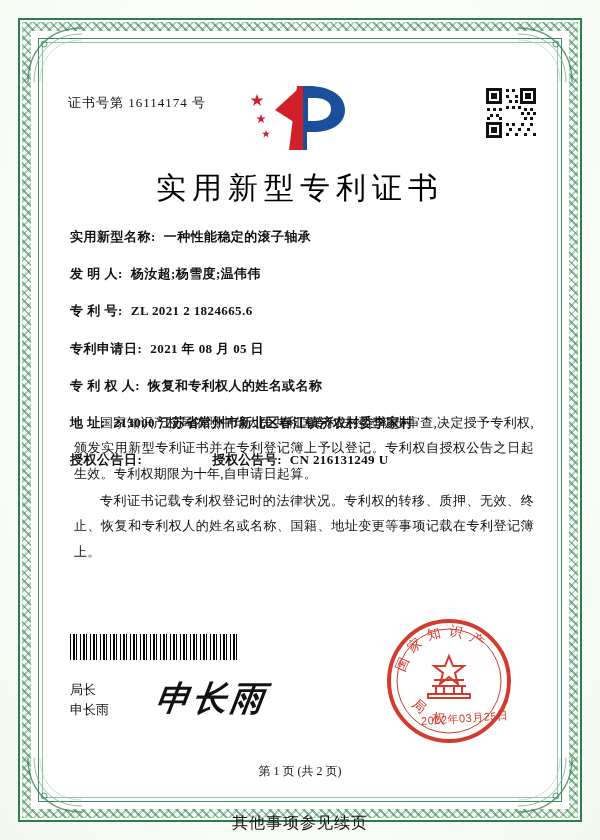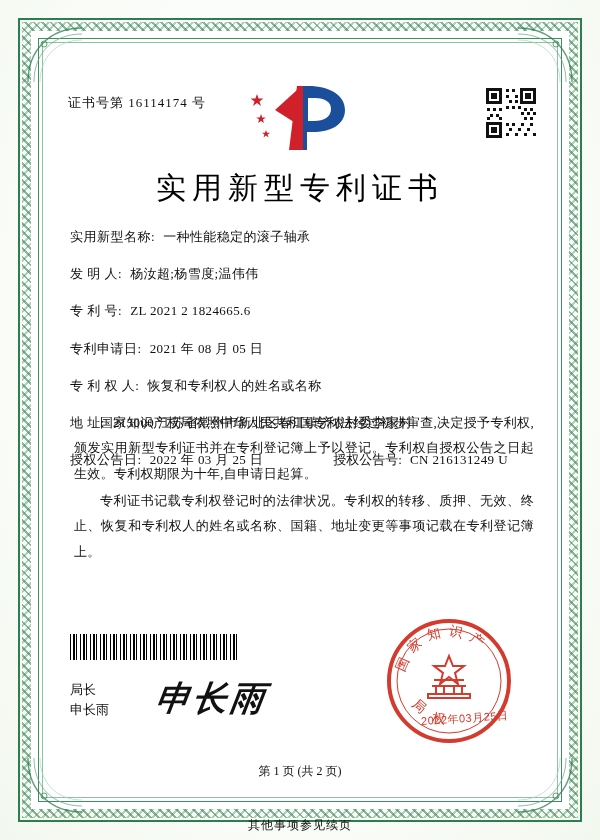--- a/index.html
+++ b/index.html
@@ -171,20 +171,21 @@
     right: 8px;
     top: 176px;
     font-size: 13px;
     color: #111;
   }
   .field-row {
     display: flex;
     align-items: baseline;
     margin-bottom: 19px;
     line-height: 1.4;
+    font-weight: bold;
   }
   .field-label {
     white-space: nowrap;
     letter-spacing: 0.5px;
   }
   .field-value {
     margin-left: 8px;
     letter-spacing: 0.4px;
     text-align: center;
   }
@@ -274,21 +275,21 @@
     font-size: 12px;
     color: #111;
   }
 
   .footer-note {
     position: absolute;
     left: 0;
     right: 0;
     bottom: 6px;
     text-align: center;
-    font-size: 12px;
+    font-size: 16px;
     color: #111;
     letter-spacing: 1px;
   }
 </style>
 </head>
 <body>
 
 <div class="page">
 
   <div class="watermark wm1">CNIPA</div>
@@ -434,21 +435,20 @@
       <div class="field-row">
         <span class="field-label">专 利 权 人:</span>
         <span class="field-value">恢复和专利权人的姓名或名称</span>
       </div>
       <div class="field-row">
         <span class="field-label">地      址:</span>
         <span class="field-value">213000 江苏省常州市新北区春江镇济农村委李家村</span>
       </div>
       <div class="field-row dual">
         <span class="field-label">授权公告日:</span>
-        <span class="field-value">2022 年 03 月 25 日</span>
         <span class="field-second">授权公告号:</span>
         <span class="field-value">CN 216131249 U</span>
       </div>
     </div>
 
     <div class="paragraphs">
       <p>国家知识产权局依照中华人民共和国专利法经过初步审查,决定授予专利权,颁发实用新型专利证书并在专利登记簿上予以登记。专利权自授权公告之日起生效。专利权期限为十年,自申请日起算。</p>
       <p>专利证书记载专利权登记时的法律状况。专利权的转移、质押、无效、终止、恢复和专利权人的姓名或名称、国籍、地址变更等事项记载在专利登记簿上。</p>
     </div>
 

